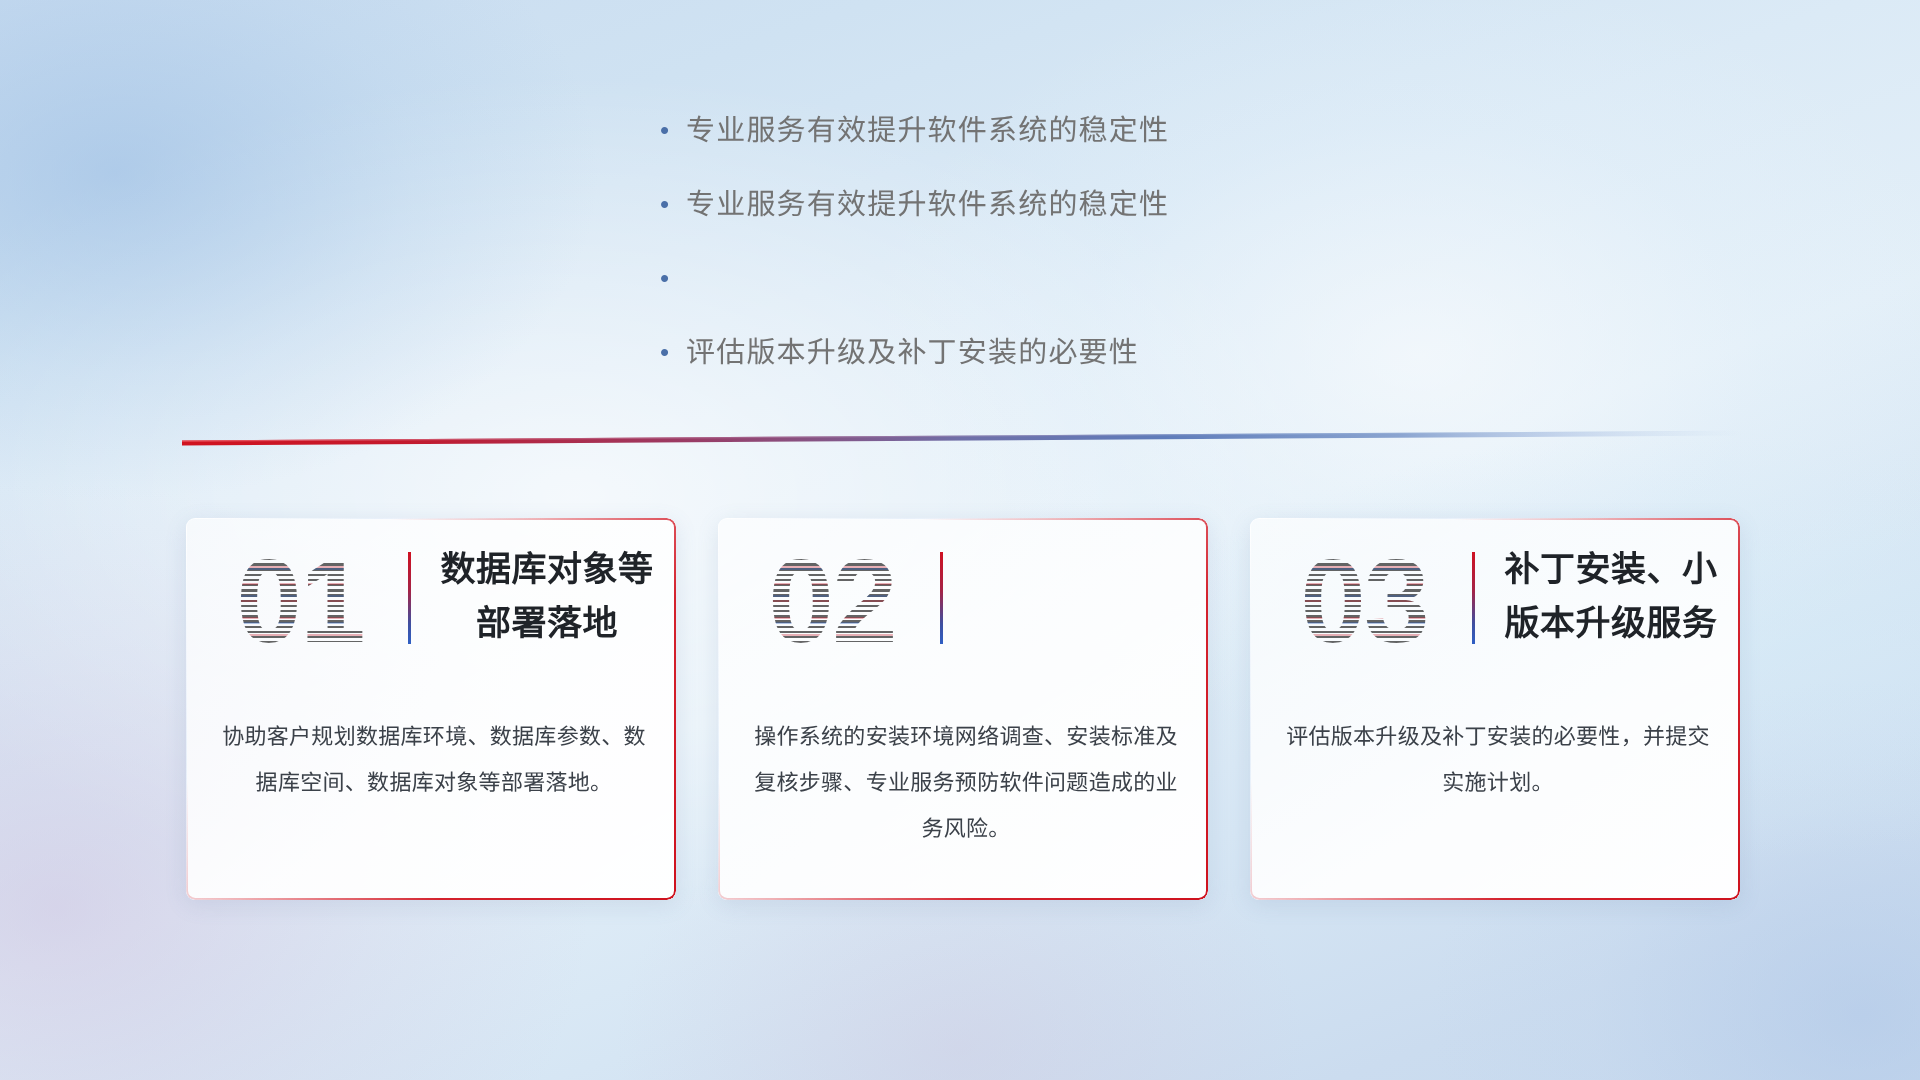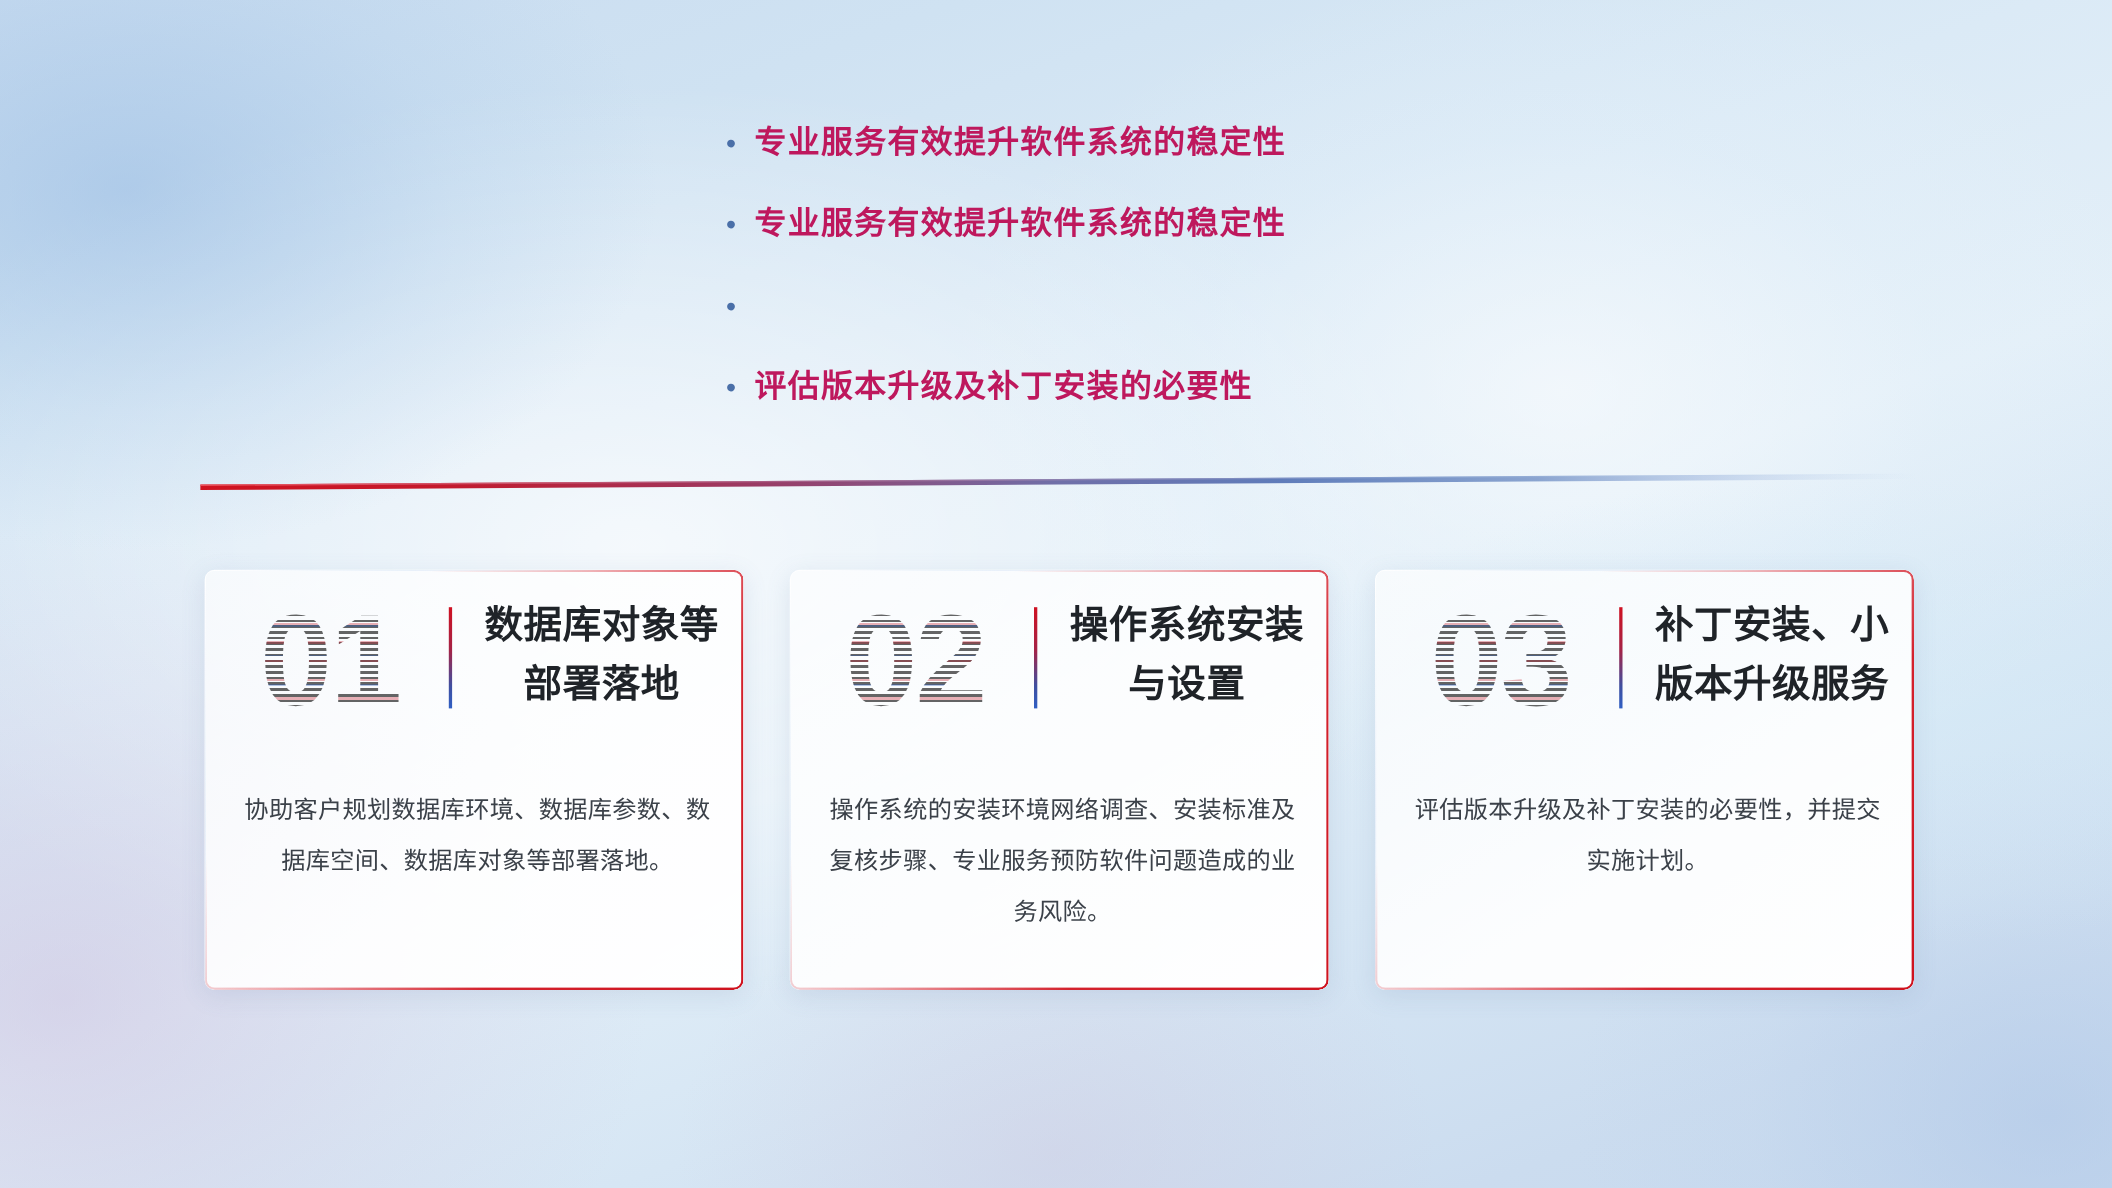--- a/index.html
+++ b/index.html
@@ -95,22 +95,22 @@
     flex:0 0 26px;
     color:#4a6fa8;
     font-size:26px;
     line-height:40px;
     text-align:left;
   }
   .bullet-text {
     font-size:29px;
     line-height:40px;
     letter-spacing:1.2px;
-    color:#be185d;
-    font-weight:700;
+    color:#737373;
+    font-weight:400;
     white-space:nowrap;
   }
 
   
   .divider-wrap {
     position:absolute;
     left:182px; top:424px;
     width:1560px; height:22px;
   }
   .divider-wrap svg { display:block; width:100%; height:100%; }
@@ -338,21 +338,20 @@
     </div>
 
     <div class="card">
       <div class="card-edge"></div>
       <div class="card-edge-soft"></div>
       <div class="card-head">
         <div class="card-num">02</div>
         <div class="card-num-tint">02</div>
         <div class="card-num-tint2">02</div>
         <div class="card-bar"></div>
-        <div class="card-title">操作系统安装与设置</div>
       </div>
       <div class="card-body">操作系统的安装环境网络调查、安装标准及复核步骤、专业服务预防软件问题造成的业务风险。</div>
     </div>
 
     <div class="card">
       <div class="card-edge"></div>
       <div class="card-edge-soft"></div>
       <div class="card-head">
         <div class="card-num">03</div>
         <div class="card-num-tint">03</div>

